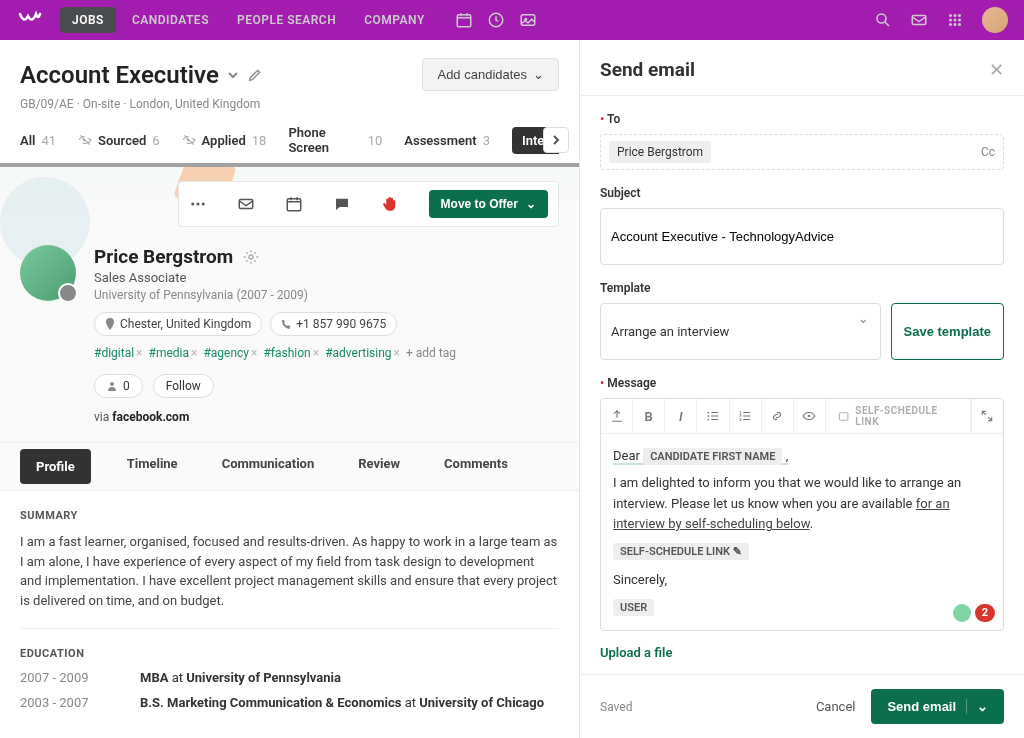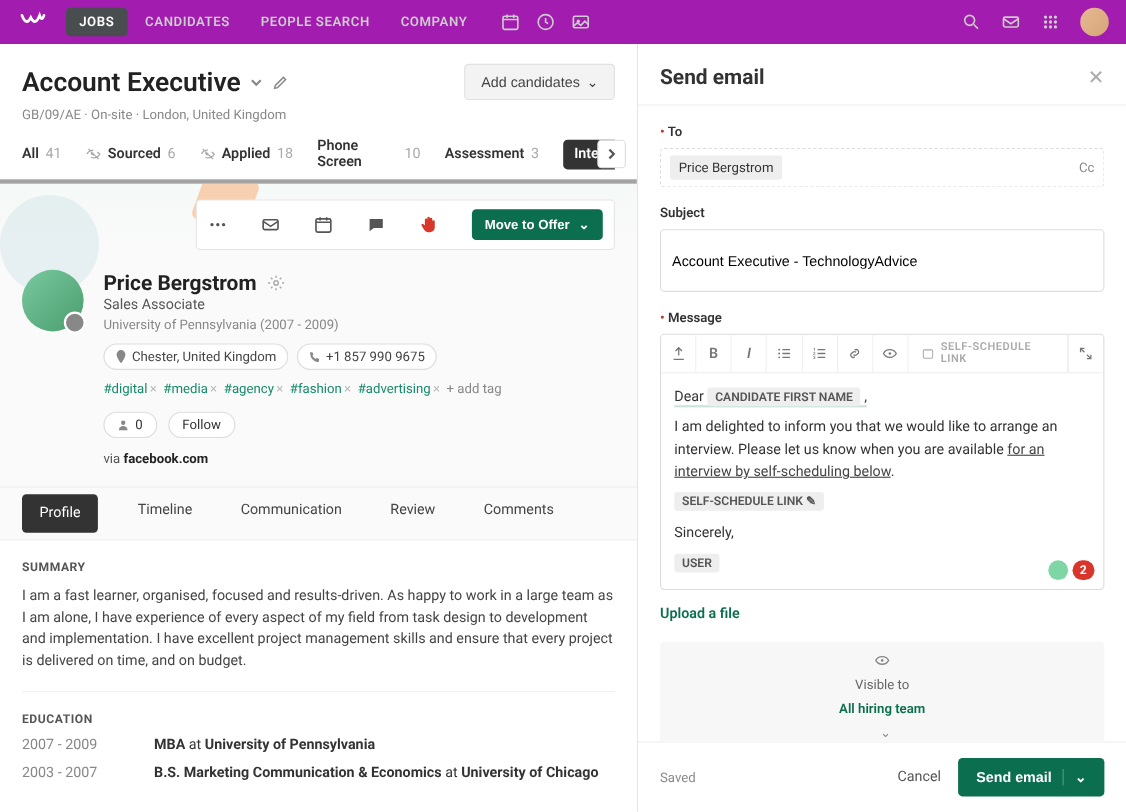--- a/index.html
+++ b/index.html
@@ -61,21 +61,21 @@
 .tag-row { margin-top:10px; font-size:12px; color:#168a6a; display:flex; gap:6px; flex-wrap:wrap; align-items:center;}
 .tag-row .x { color:#bbb; margin-left:2px; cursor:pointer; }
 .add-tag { color:#888; cursor:pointer; }
 .follow-row { margin-top:14px; display:flex; gap:10px; align-items:center; }
 .follow-pill { border:1px solid #ddd; border-radius:14px; padding:4px 12px; font-size:12px; background:#fff; cursor:pointer; display:flex; gap:6px; align-items:center;}
 .via { font-size:12px; color:#555; margin-top:12px; }
 .via b { color:#222; }
 
 
 .ptabs { display:flex; gap:28px; padding: 0 20px; background:#fafafa; border-top:1px solid #eee; border-bottom:1px solid #eee; }
-.ptab { padding:13px 8px; font-size:13px; font-weight:400; color:#444; cursor:pointer; }
+.ptab { padding:13px 8px; font-size:13px; font-weight:700; color:#444; cursor:pointer; }
 .ptab.active { background:#333; color:#fff; padding:10px 16px; border-radius:4px; margin:6px 0; }
 
 .section { padding: 18px 20px; }
 .sec-title { font-size:11px; font-weight:700; letter-spacing:.5px; color:#555; margin-bottom:10px; }
 .summary-text { font-size:13px; color:#444; line-height:1.5; }
 .edu-row { display:flex; gap:30px; margin-bottom:10px; font-size:13px; }
 .edu-years { color:#888; width:90px; }
 
 
 .panel-head { display:flex; align-items:center; padding:18px 20px 14px; border-bottom:1px solid #eee; }
@@ -351,20 +351,29 @@
         <div class="to-box">
           <span class="chip">Price Bergstrom</span>
           <span class="cc">Cc</span>
         </div>
       </div>
       <div class="field">
         <label class="field-label">Subject</label>
         <input class="input" value="Account Executive - TechnologyAdvice" style="">
       </div>
       <div class="field">
+        <label class="field-label">Template</label>
+        <div class="tmpl-row">
+          <div class="select-wrap">
+              <div class="input">Arrange an interview</div>
+            </div>
+          <button class="save-tmpl">Save template</button>
+        </div>
+      </div>
+      <div class="field">
         <label class="field-label req">Message</label>
         <div class="editor">
           <div class="toolbar">
             <div class="tbtn">
                 <svg width="14" height="14" viewBox="0 0 24 24">
                   <path d="M12 3v12M7 8l5-5 5 5M4 21h16" stroke="currentColor" stroke-width="2" fill="none"></path>
                 </svg>
               </div>
             <div class="tbtn">B</div>
             <div class="tbtn" style="font-style:italic">I</div>

